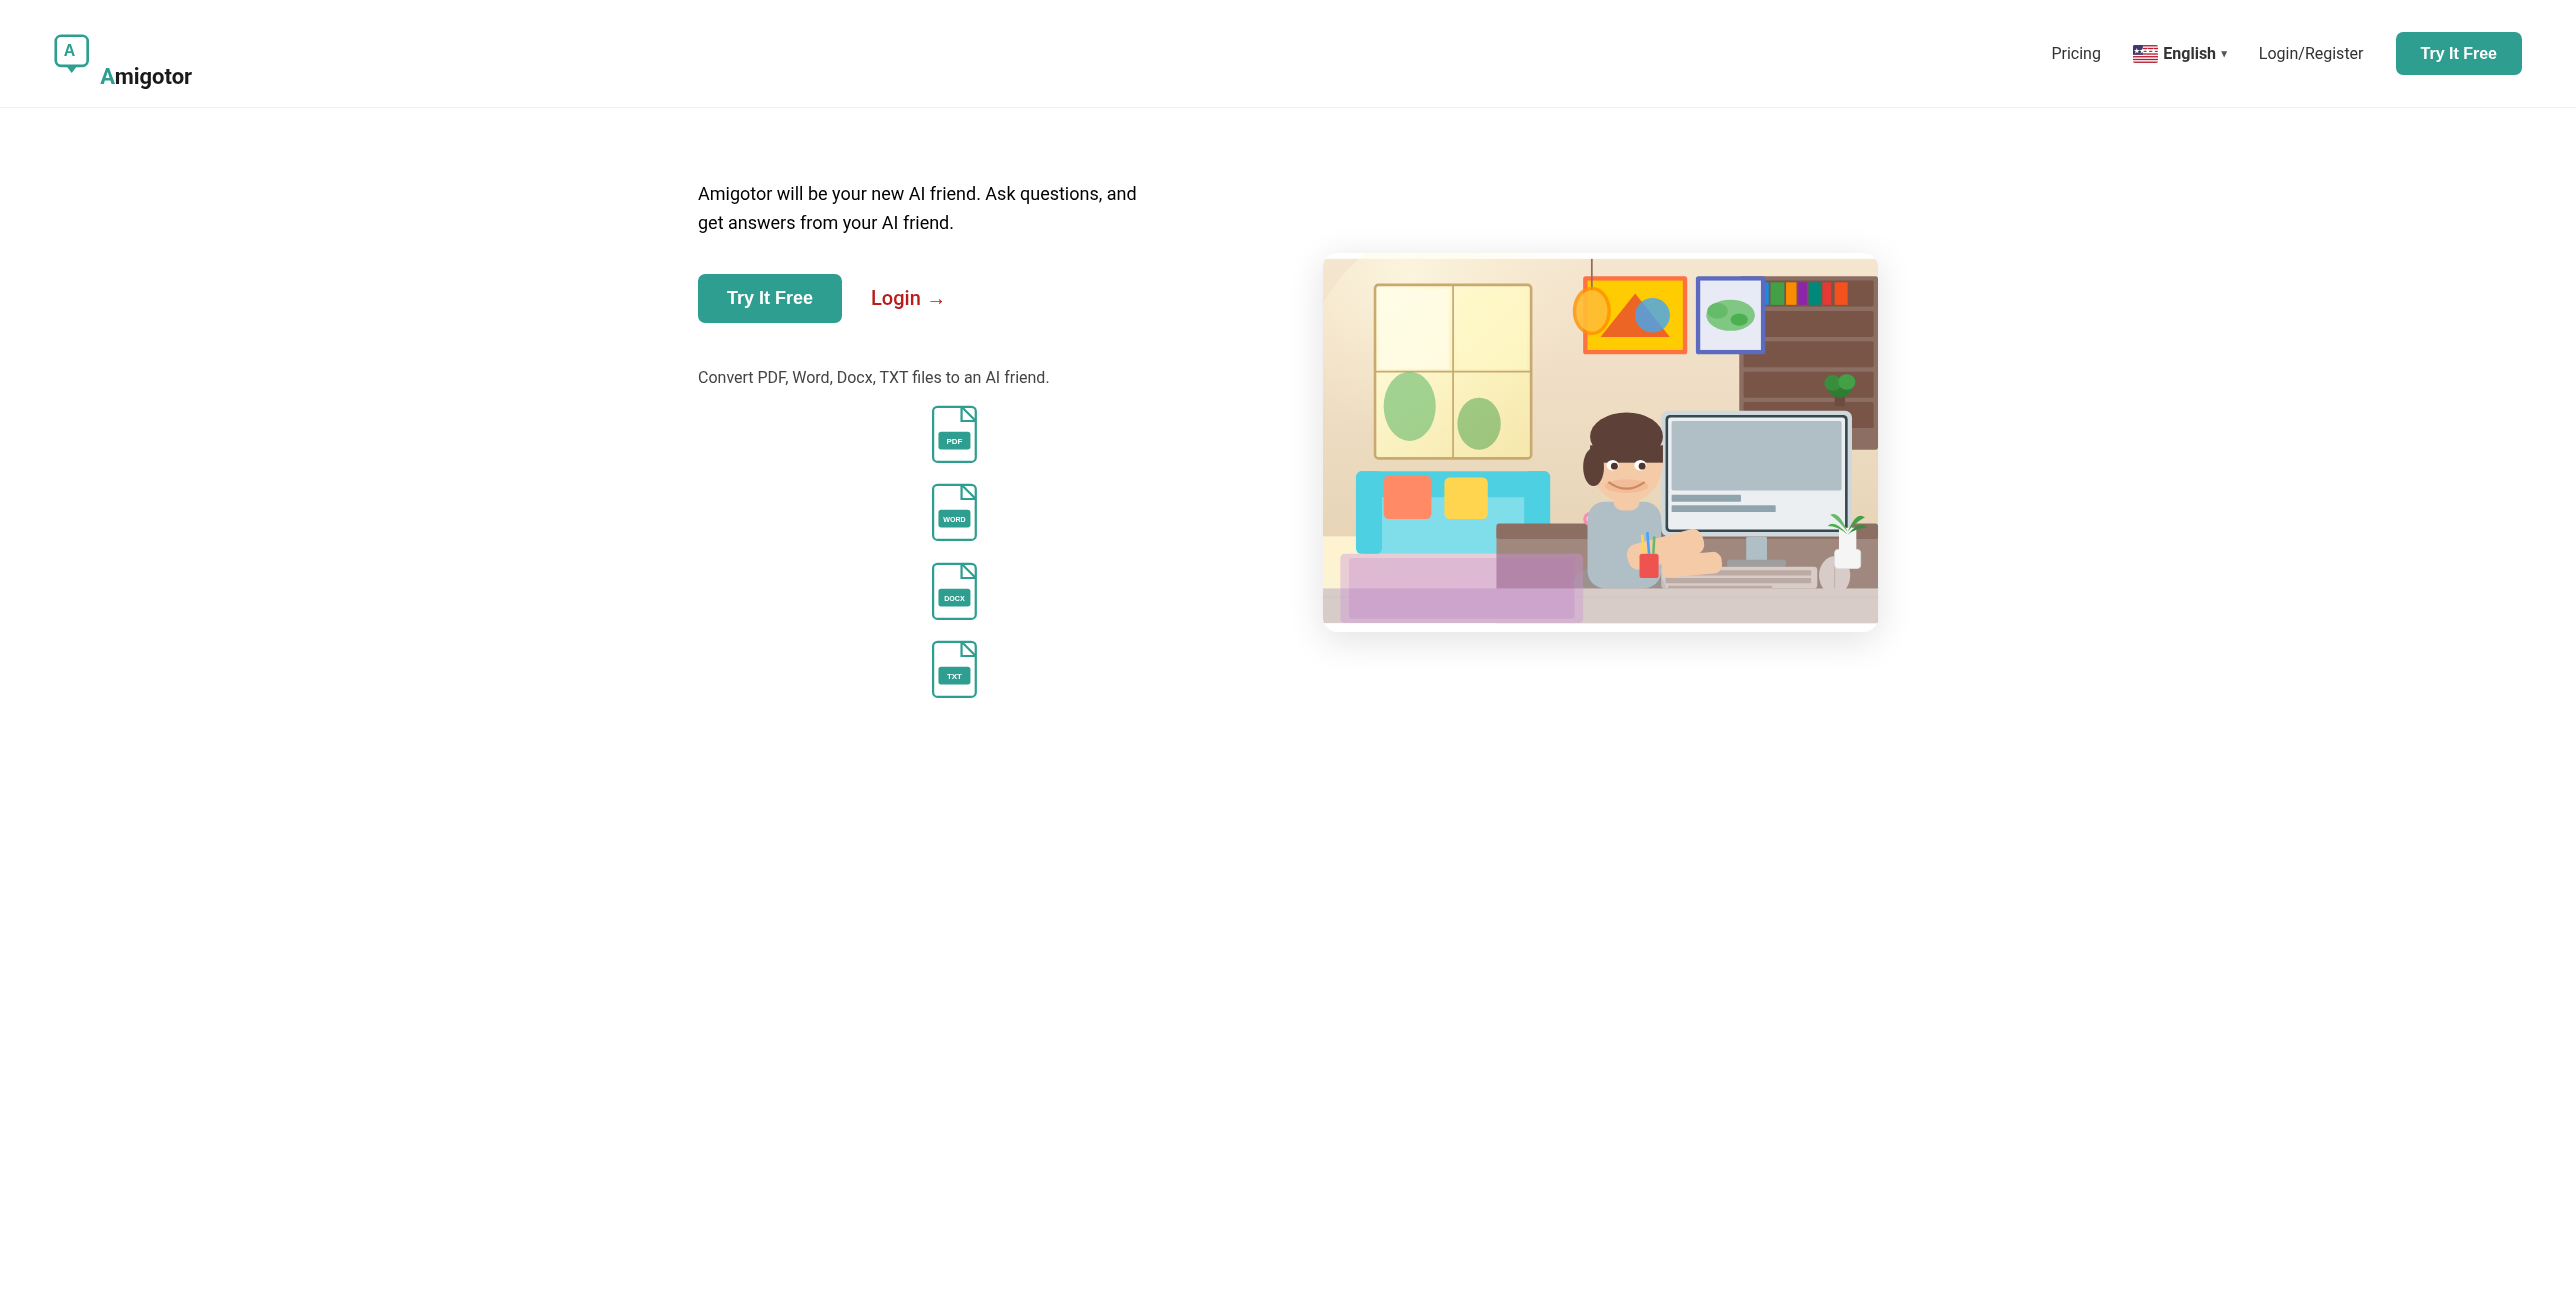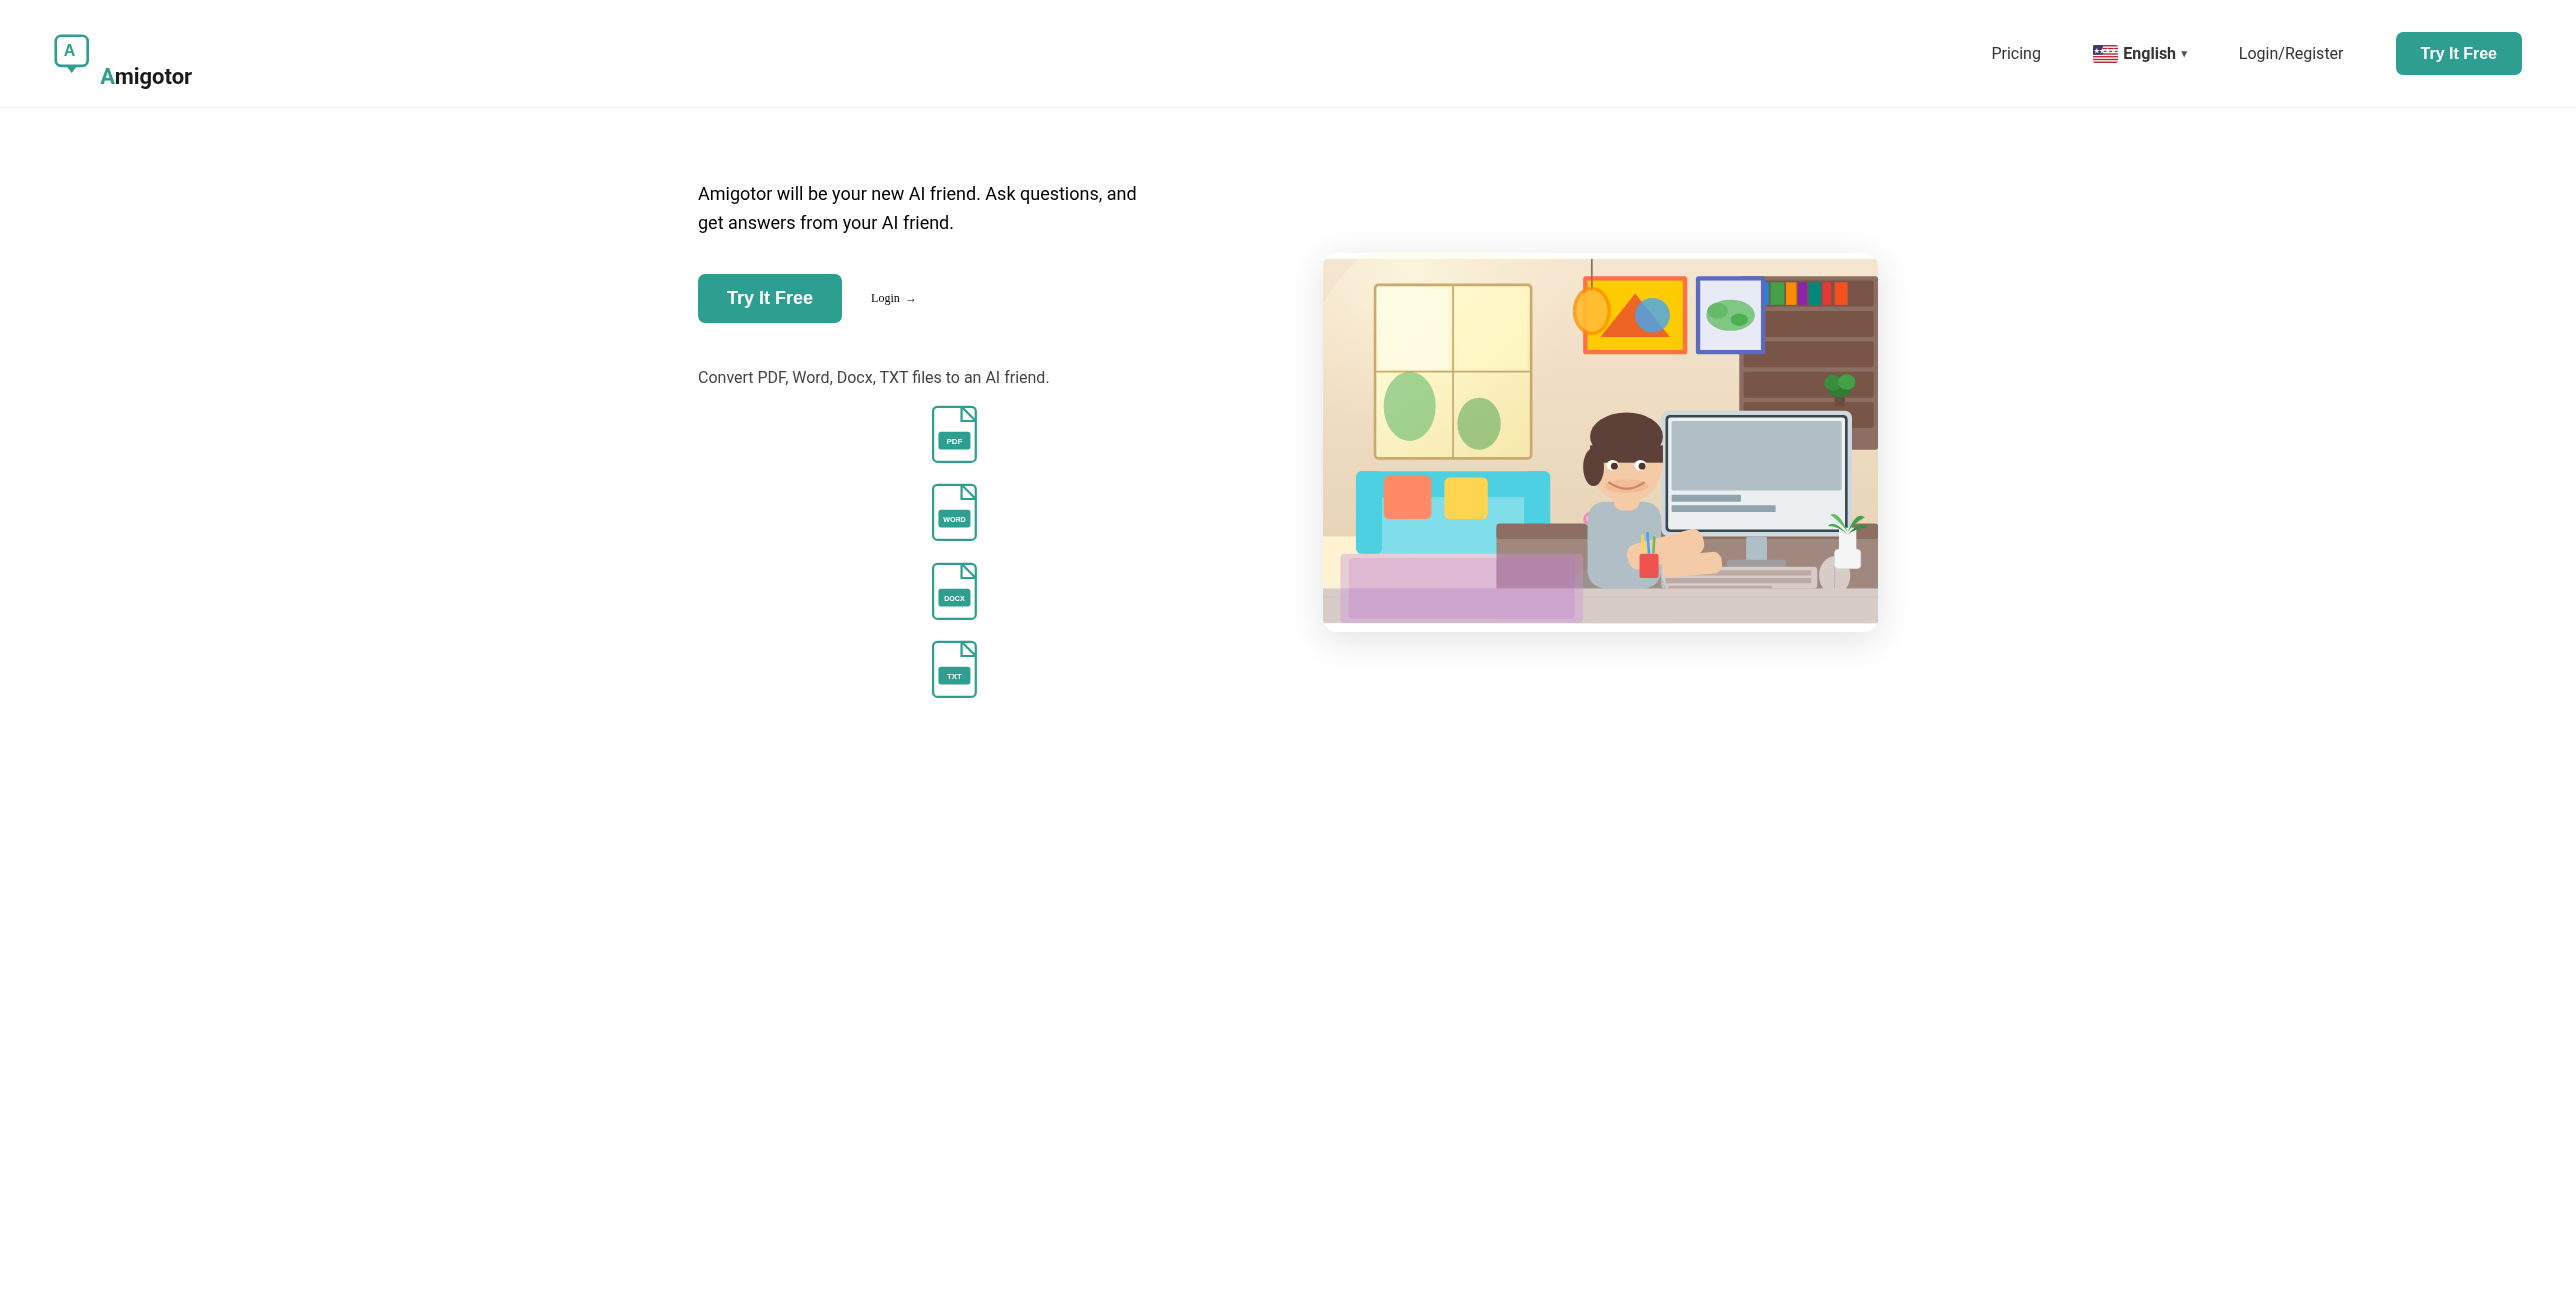--- a/index.html
+++ b/index.html
@@ -44,21 +44,21 @@
       margin-top: 46px;
     }
 
     .logo-text span {
       color: #1a1a1a;
     }
 
     .nav-right {
       display: flex;
       align-items: center;
-      gap: 52px;
+      gap: 32px;
       justify-content: space-between;
     }
 
     .nav-link {
       font-size: 16px;
       color: #333;
       cursor: pointer;
       text-decoration: none;
     }
 
@@ -139,29 +139,28 @@
       color: white;
       border: none;
       border-radius: 7.2px;
       padding: 14.3px 29px;
       font-size: 18px;
       font-weight: 600;
       cursor: pointer;
     }
 
     .hero-login-link {
-      font-size: 12px;
-      color: #000000;
+      font-size: 20px;
+      color: #b91c1c;
       cursor: pointer;
       display: flex;
       align-items: center;
       gap: 5.4px;
       text-decoration: none;
       font-weight: 500;
-      font-family: Liberation Serif, serif;
     }
 
     .hero-convert-text {
       font-size: 16px;
       color: #444;
       margin-bottom: 18px;
     }
 
     .file-icons {
       display: flex;

